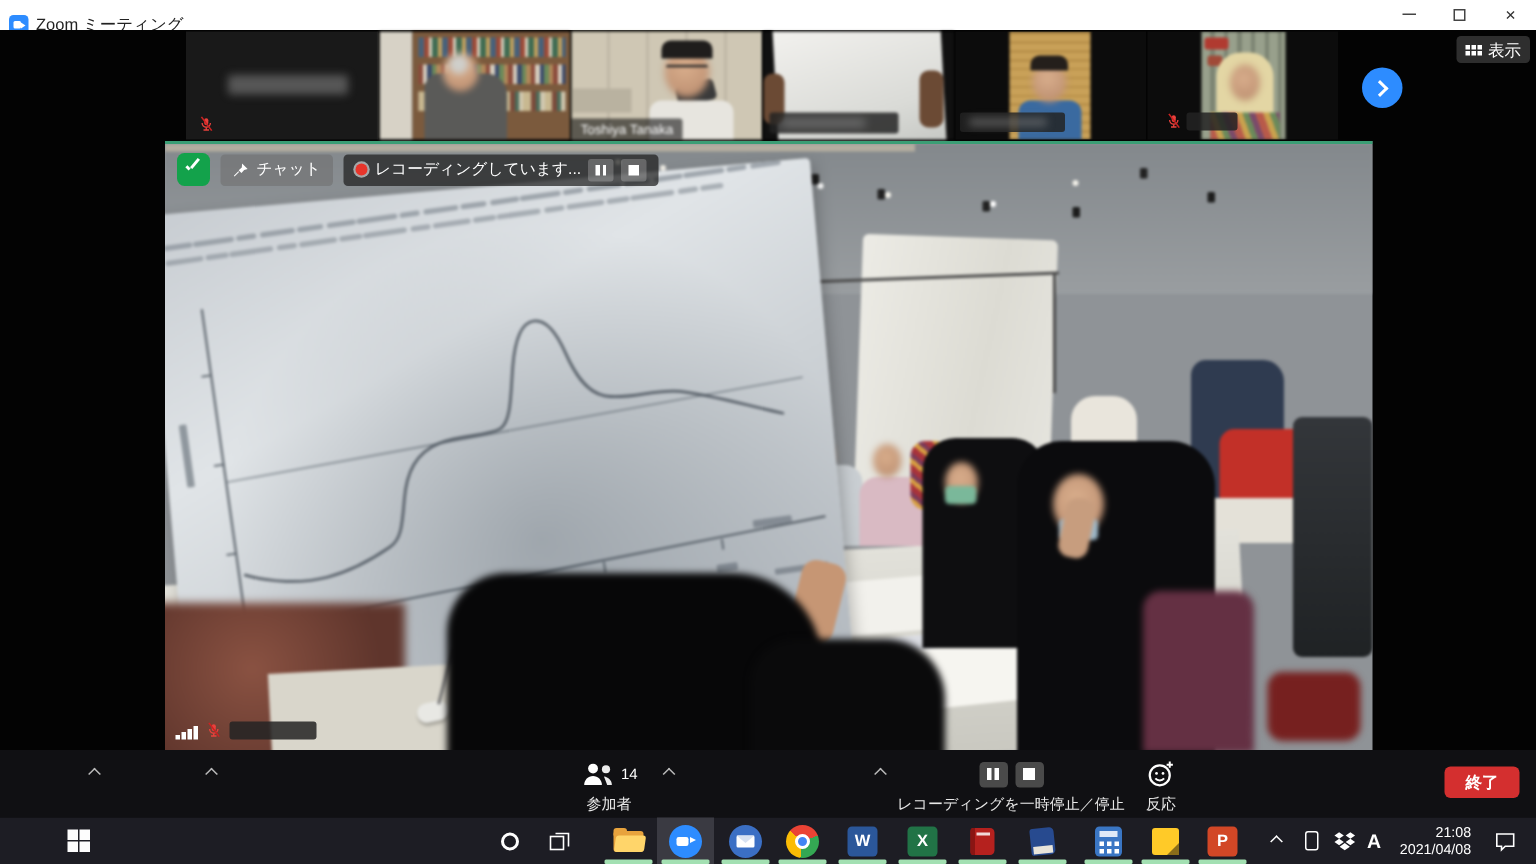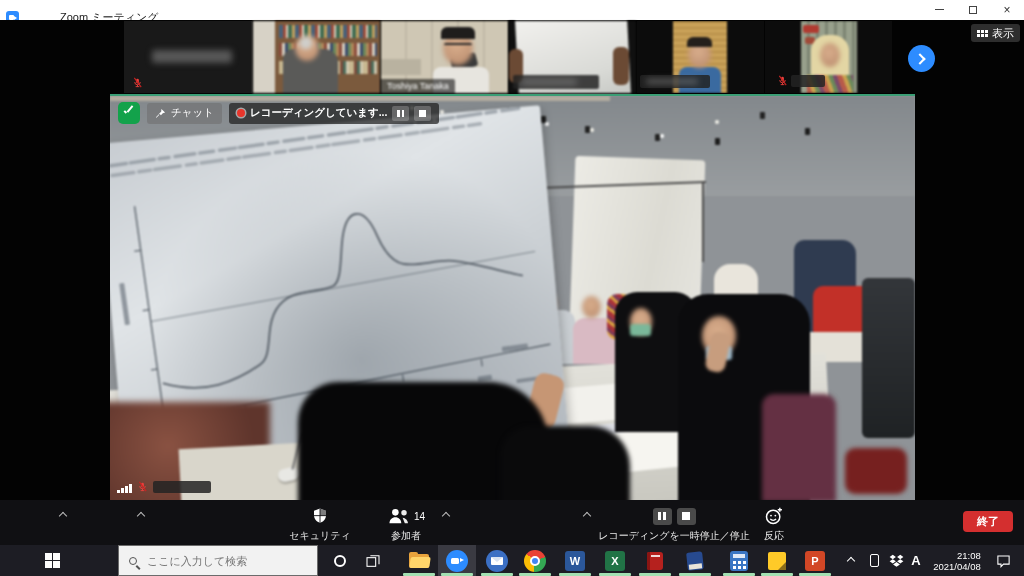--- a/index.html
+++ b/index.html
@@ -1,21 +1,21 @@
 <!DOCTYPE html>
 <html><head>
 <meta charset="utf-8">
 <style>
   html,body{margin:0;padding:0;background:#000;}
   *{box-sizing:border-box;font-family:"Liberation Sans",sans-serif;}
   .screen{position:relative;width:1024px;height:576px;overflow:hidden;background:#000;}
   .abs{position:absolute;}
 
   
-  .titlebar{position:absolute;left:0;top:0;width:1024px;height:36px;background:#ffffff;display:flex;align-items:center;border-bottom:2px solid #404040;gap:36px;}
+  .titlebar{position:absolute;left:0;top:0;width:1024px;height:36px;background:#ffffff;display:flex;align-items:center;border-bottom:4px solid #404040;}
   .titlebar .app-ico{width:13px;height:13px;border-radius:3px;background:#2D8CFF;margin:0 5px 0 6px;position:relative;}
   .titlebar .app-ico:before{content:"";position:absolute;left:3px;top:4px;width:5px;height:5px;background:#fff;border-radius:1px;}
   .titlebar .app-ico:after{content:"";position:absolute;left:8px;top:5px;border-left:3px solid #fff;border-top:2px solid transparent;border-bottom:2px solid transparent;}
   .titlebar .t-text{font-size:11px;color:#222;}
   .win-ctrls{position:absolute;right:0;top:0;height:19px;display:flex;}
   .win-btn{width:34px;height:19px;display:flex;align-items:center;justify-content:center;color:#333;font-size:11px;}
   .glyph-min{width:9px;height:1px;background:#444;}
   .glyph-max{width:8px;height:8px;border:1px solid #444;}
   .glyph-close{color:#333;font-size:12px;line-height:1;}
 
@@ -272,21 +272,21 @@
       </div>
 
       <div class="topbar-ovl">
         <div class="shield-ok"></div>
         <div class="ovl-pill" style="background:rgba(110,110,110,.55);">
           <svg width="11" height="11" viewBox="0 0 24 24" fill="#fff">
             <path d="M14 2l8 8-5 1.5L13 16l-4-4 4.5-4zM9.5 14.5L3 21l-1-1 6.5-6.5z"></path>
           </svg>
           <span>チャット</span>
         </div>
-        <div class="ovl-pill" style="background:rgba(30,30,30,.72);font-weight:bold;">
+        <div class="ovl-pill" style="background:rgba(30,30,30,.72);">
           <span class="rec-dot"></span>
           <span>レコーディングしています...</span>
           <span class="mini-btn">
               <i class="bar"></i>
               <i class="bar"></i>
             </span>
           <span class="mini-btn">
               <i class="sq"></i>
             </span>
         </div>
@@ -306,30 +306,20 @@
         <span class="dark-pill" style="position:relative;display:block;width:58px;height:12px;"></span>
       </div>
     </div>
 
     <div class="toolbar">
 
       <span class="chev chev-btn" style="left:60px;"></span>
 
       <span class="chev chev-btn" style="left:138px;"></span>
 
-      <div class="tb-item" style="left:282px;width:76px;">
-        <div class="tb-ico">
-          <svg width="18" height="20" viewBox="0 0 24 24">
-            <path d="M12 2l8 3v6c0 5-3.4 8.6-8 10-4.6-1.4-8-5-8-10V5z" fill="#fff"></path>
-            <path d="M12 2v19M4 11.5h16" stroke="#101013" stroke-width="1.2"></path>
-            <path d="M12 2l8 3v6.5h-8z" fill="#101013" opacity=".55"></path>
-          </svg>
-        </div>
-        <div class="tb-label">セキュリティ</div>
-      </div>
 
       <div class="tb-item" style="left:366px;width:80px;">
         <div class="tb-ico">
           <svg width="24" height="20" viewBox="0 0 26 22" fill="#fff">
             <circle cx="9" cy="7" r="3.6"></circle>
               <path d="M2.5 19c0-3.6 2.9-6.5 6.5-6.5s6.5 2.9 6.5 6.5z"></path>
             <circle cx="18.5" cy="7.5" r="3" opacity=".92"></circle>
               <path d="M17 12.8c3.2.3 5.8 3 5.8 6.2h-3.4" opacity=".92"></path>
           </svg>
           <span class="count">14</span>
@@ -375,24 +365,20 @@
 
     <div class="tb-slot" style="left:28px;width:48px;">
       <span class="win-logo">
           <i></i>
           <i></i>
           <i></i>
           <i></i>
         </span>
     </div>
 
-    <div class="searchbox">
-      <span class="mag"></span>
-      <input placeholder="ここに入力して検索" style="">
-    </div>
 
     <div class="tb-slot" style="left:325px;width:30px;">
       <span style="width:12px;height:12px;border:2px solid #fff;border-radius:50%;"></span>
     </div>
 
     <div class="tb-slot" style="left:356px;width:34px;">
       <svg width="16" height="16" viewBox="0 0 24 24">
         <rect x="3" y="7" width="13" height="13" fill="none" stroke="#fff" stroke-width="1.6"></rect>
         <path d="M8 4h13v13" fill="none" stroke="#fff" stroke-width="1.6"></path>
       </svg>

